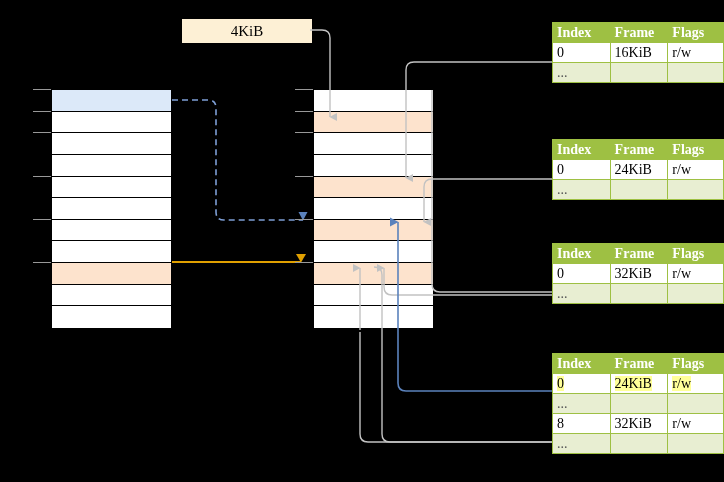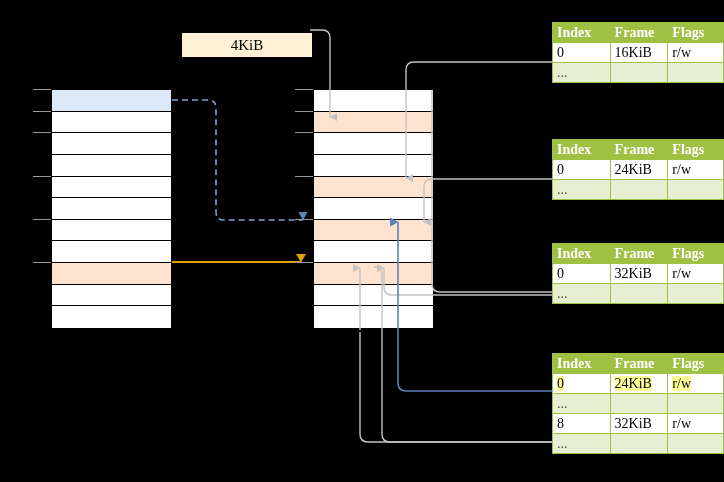--- a/index.html
+++ b/index.html
@@ -96,21 +96,21 @@
     width: 724px;
     height: 482px;
     pointer-events: none;
   }
 </style>
 </head>
 <body>
 
 <div id="stage">
 
-  <div class="size-label" style="left:182px; top:33px; width:128px; height:22px;">4KiB</div>
+  <div class="size-label" style="left:182px; top:19px; width:128px; height:22px;">4KiB</div>
 
   <div class="stack" id="left-stack" style="left:51px; top:89px; width:121px; height:240px;">
       <div class="cell blue" style="height: 21.6364px;"></div>
       <div class="cell" style="height: 21.6364px;"></div>
       <div class="cell" style="height: 21.6364px;"></div>
       <div class="cell" style="height: 21.6364px;"></div>
       <div class="cell" style="height: 21.6364px;"></div>
       <div class="cell" style="height: 21.6364px;"></div>
       <div class="cell" style="height: 21.6364px;"></div>
       <div class="cell" style="height: 21.6364px;"></div>

